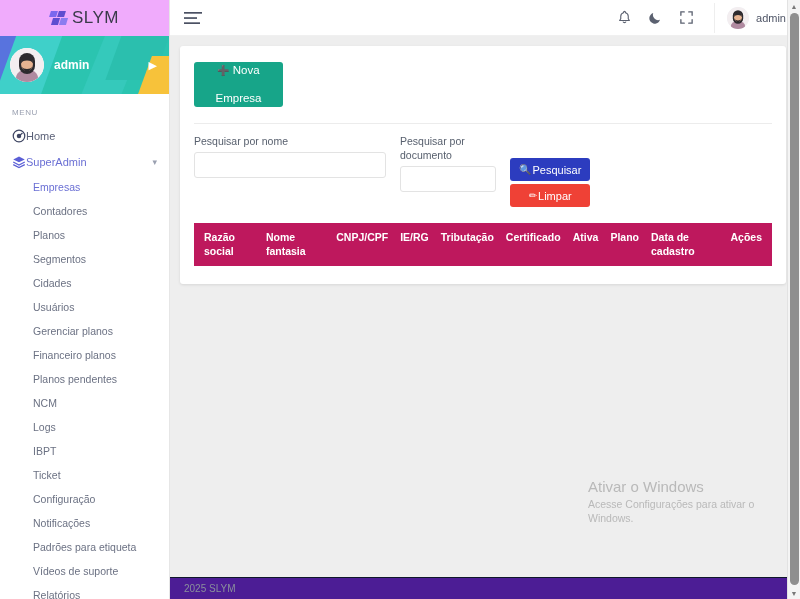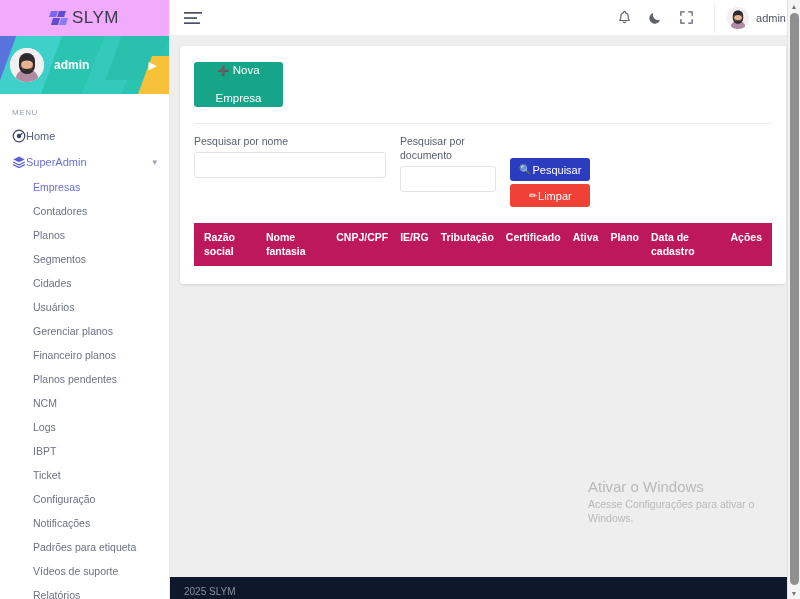--- a/index.html
+++ b/index.html
@@ -146,22 +146,22 @@
   .table-wrap { margin-top: 16px; }
   table { width: 100%; border-collapse: collapse; }
   thead th {
     background: #be185d; color: #ffffff; font-size: 10.5px; font-weight: bold;
     text-align: left; padding: 8px 6px; vertical-align: top; line-height: 1.3;
   }
   thead th:first-child { padding-left: 10px; }
   thead th:last-child { padding-right: 10px; }
 
   .footer {
-    height: 22px; flex: 0 0 22px; background: #0f172a;
-    border-top: 6px solid #0f172a;
+    height: 22px; flex: 0 0 22px; background: #4c1d95;
+    border-top: 1px solid #0f172a;
     display: flex; align-items: center; padding-left: 14px;
     font-size: 10px; color: #8a8f9c;
   }
 
   .watermark {
     position: absolute; right: 22px; bottom: 52px;
     text-align: left; pointer-events: none; user-select: none;
   }
   .wm-title { font-size: 15px; color: #b9b9b9; line-height: 1.25; }
   .wm-sub { font-size: 10.5px; color: #b9b9b9; line-height: 1.35; max-width: 190px; }

